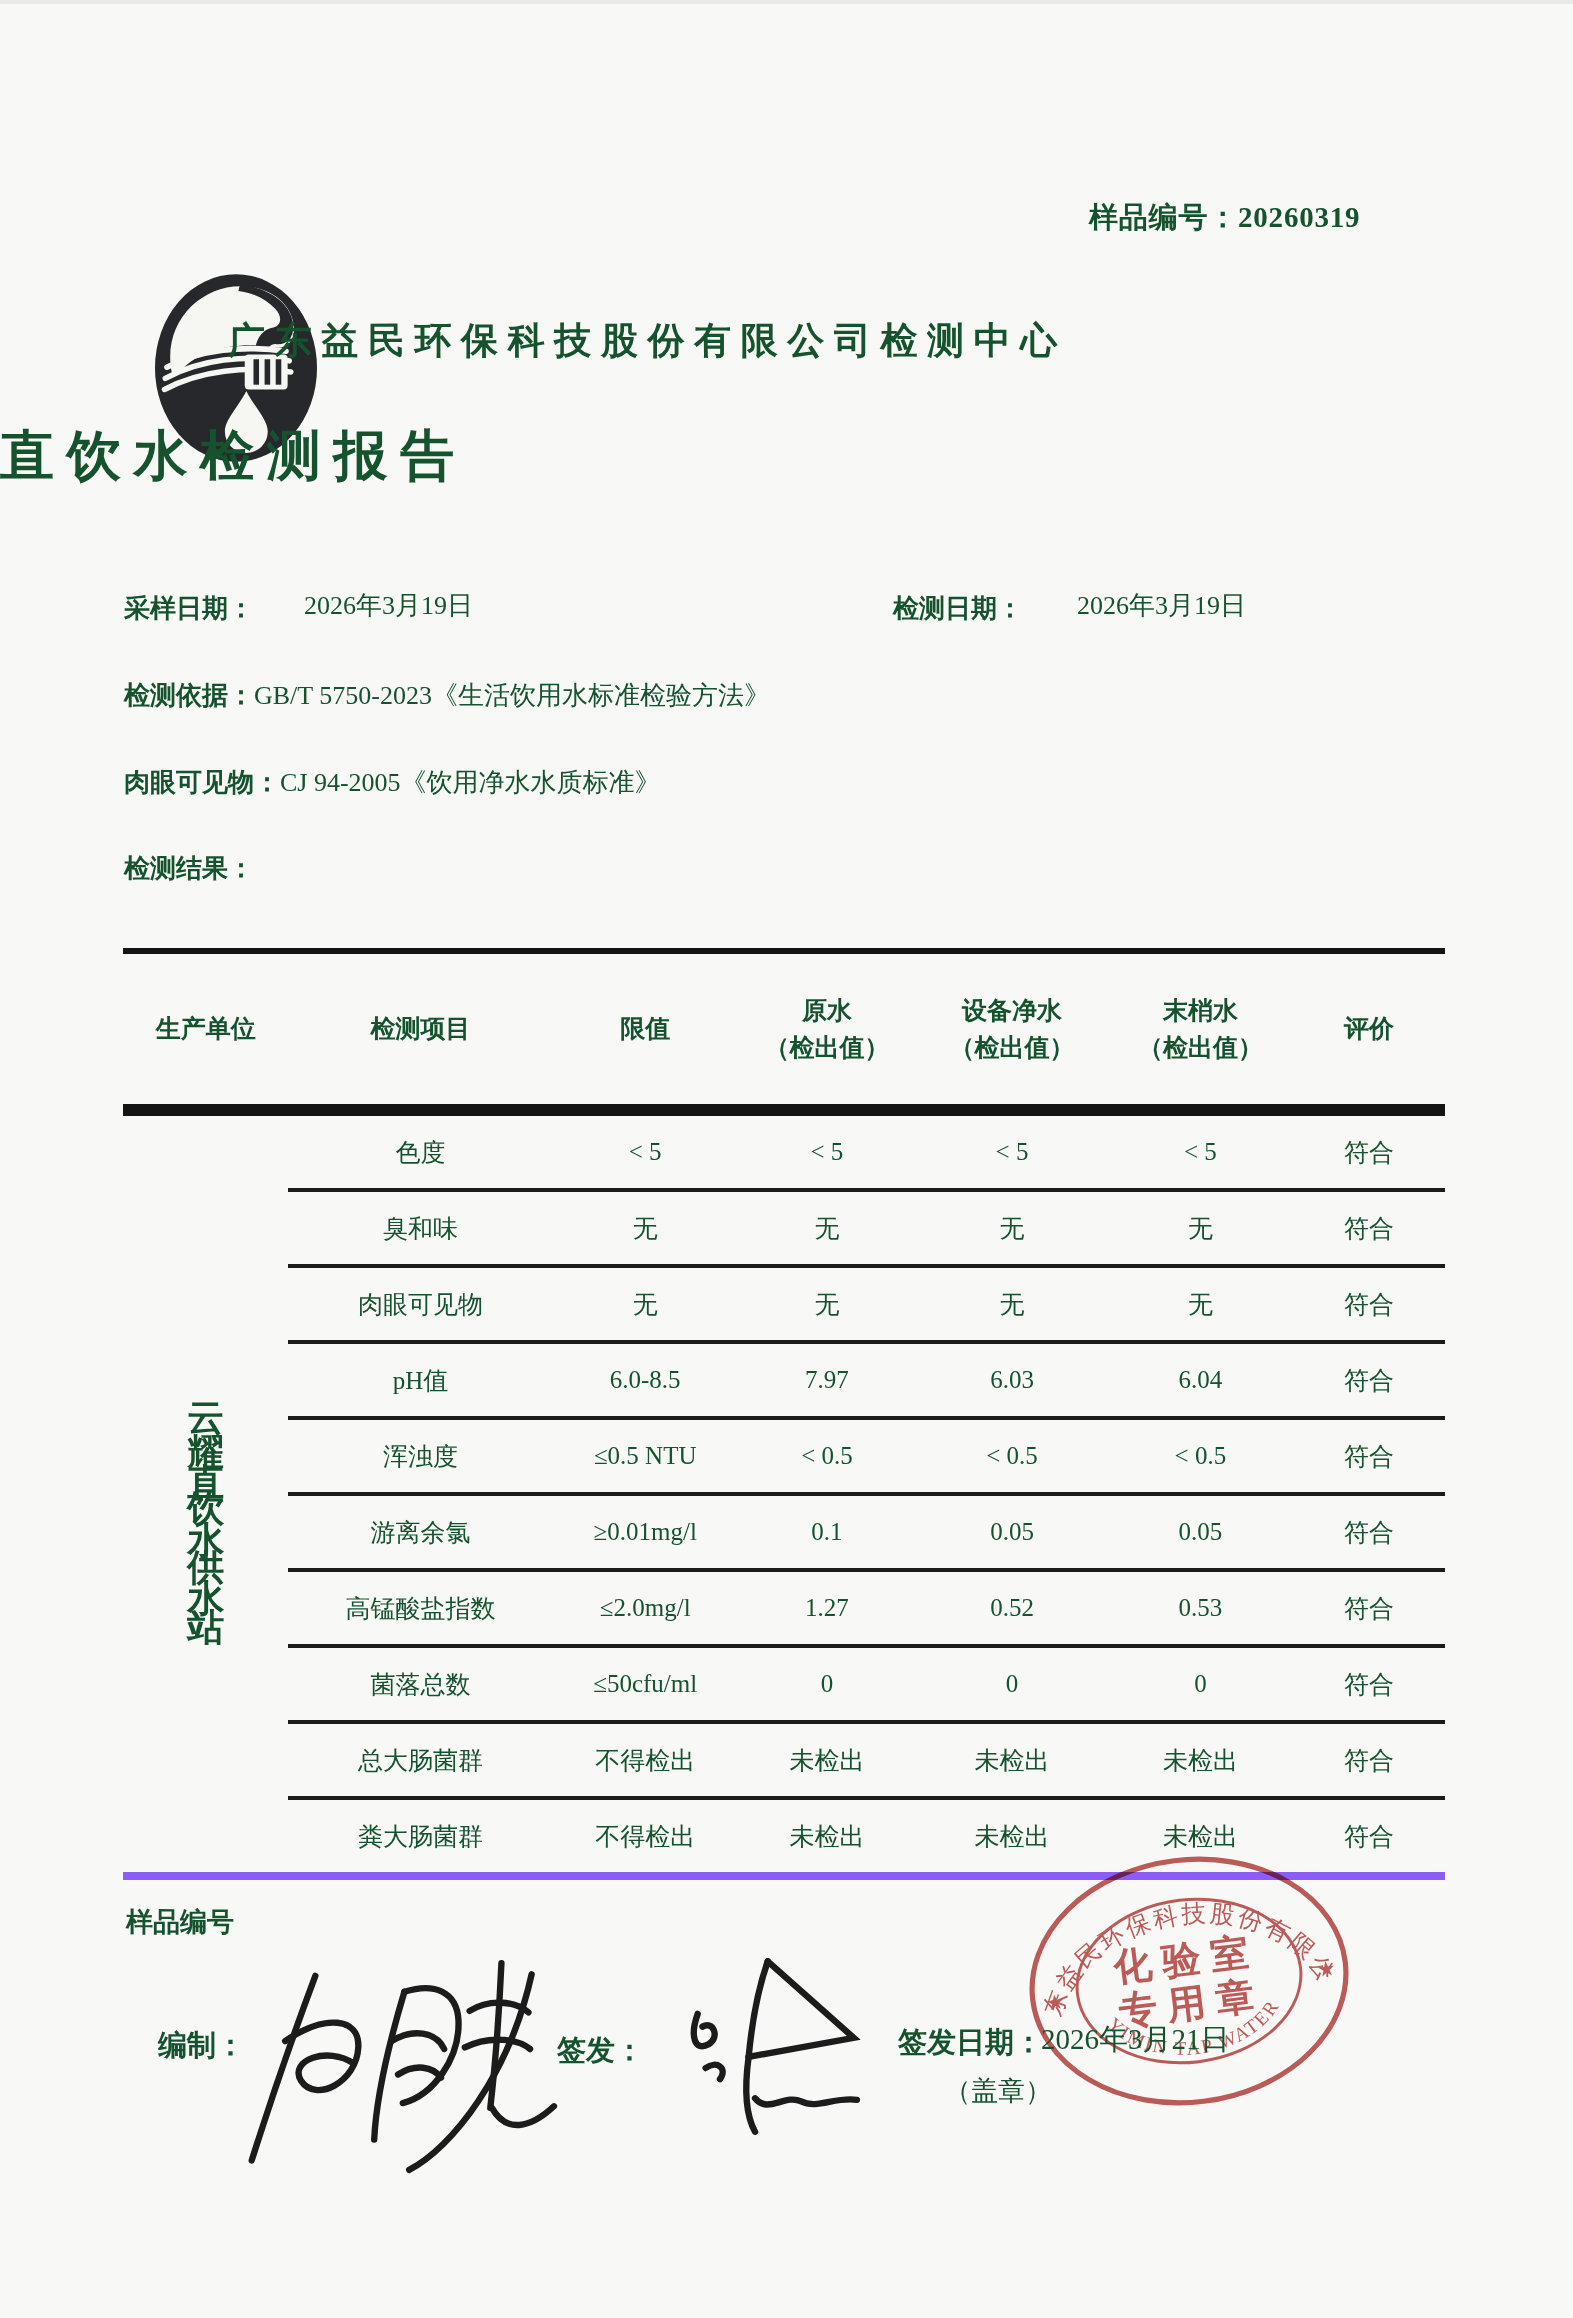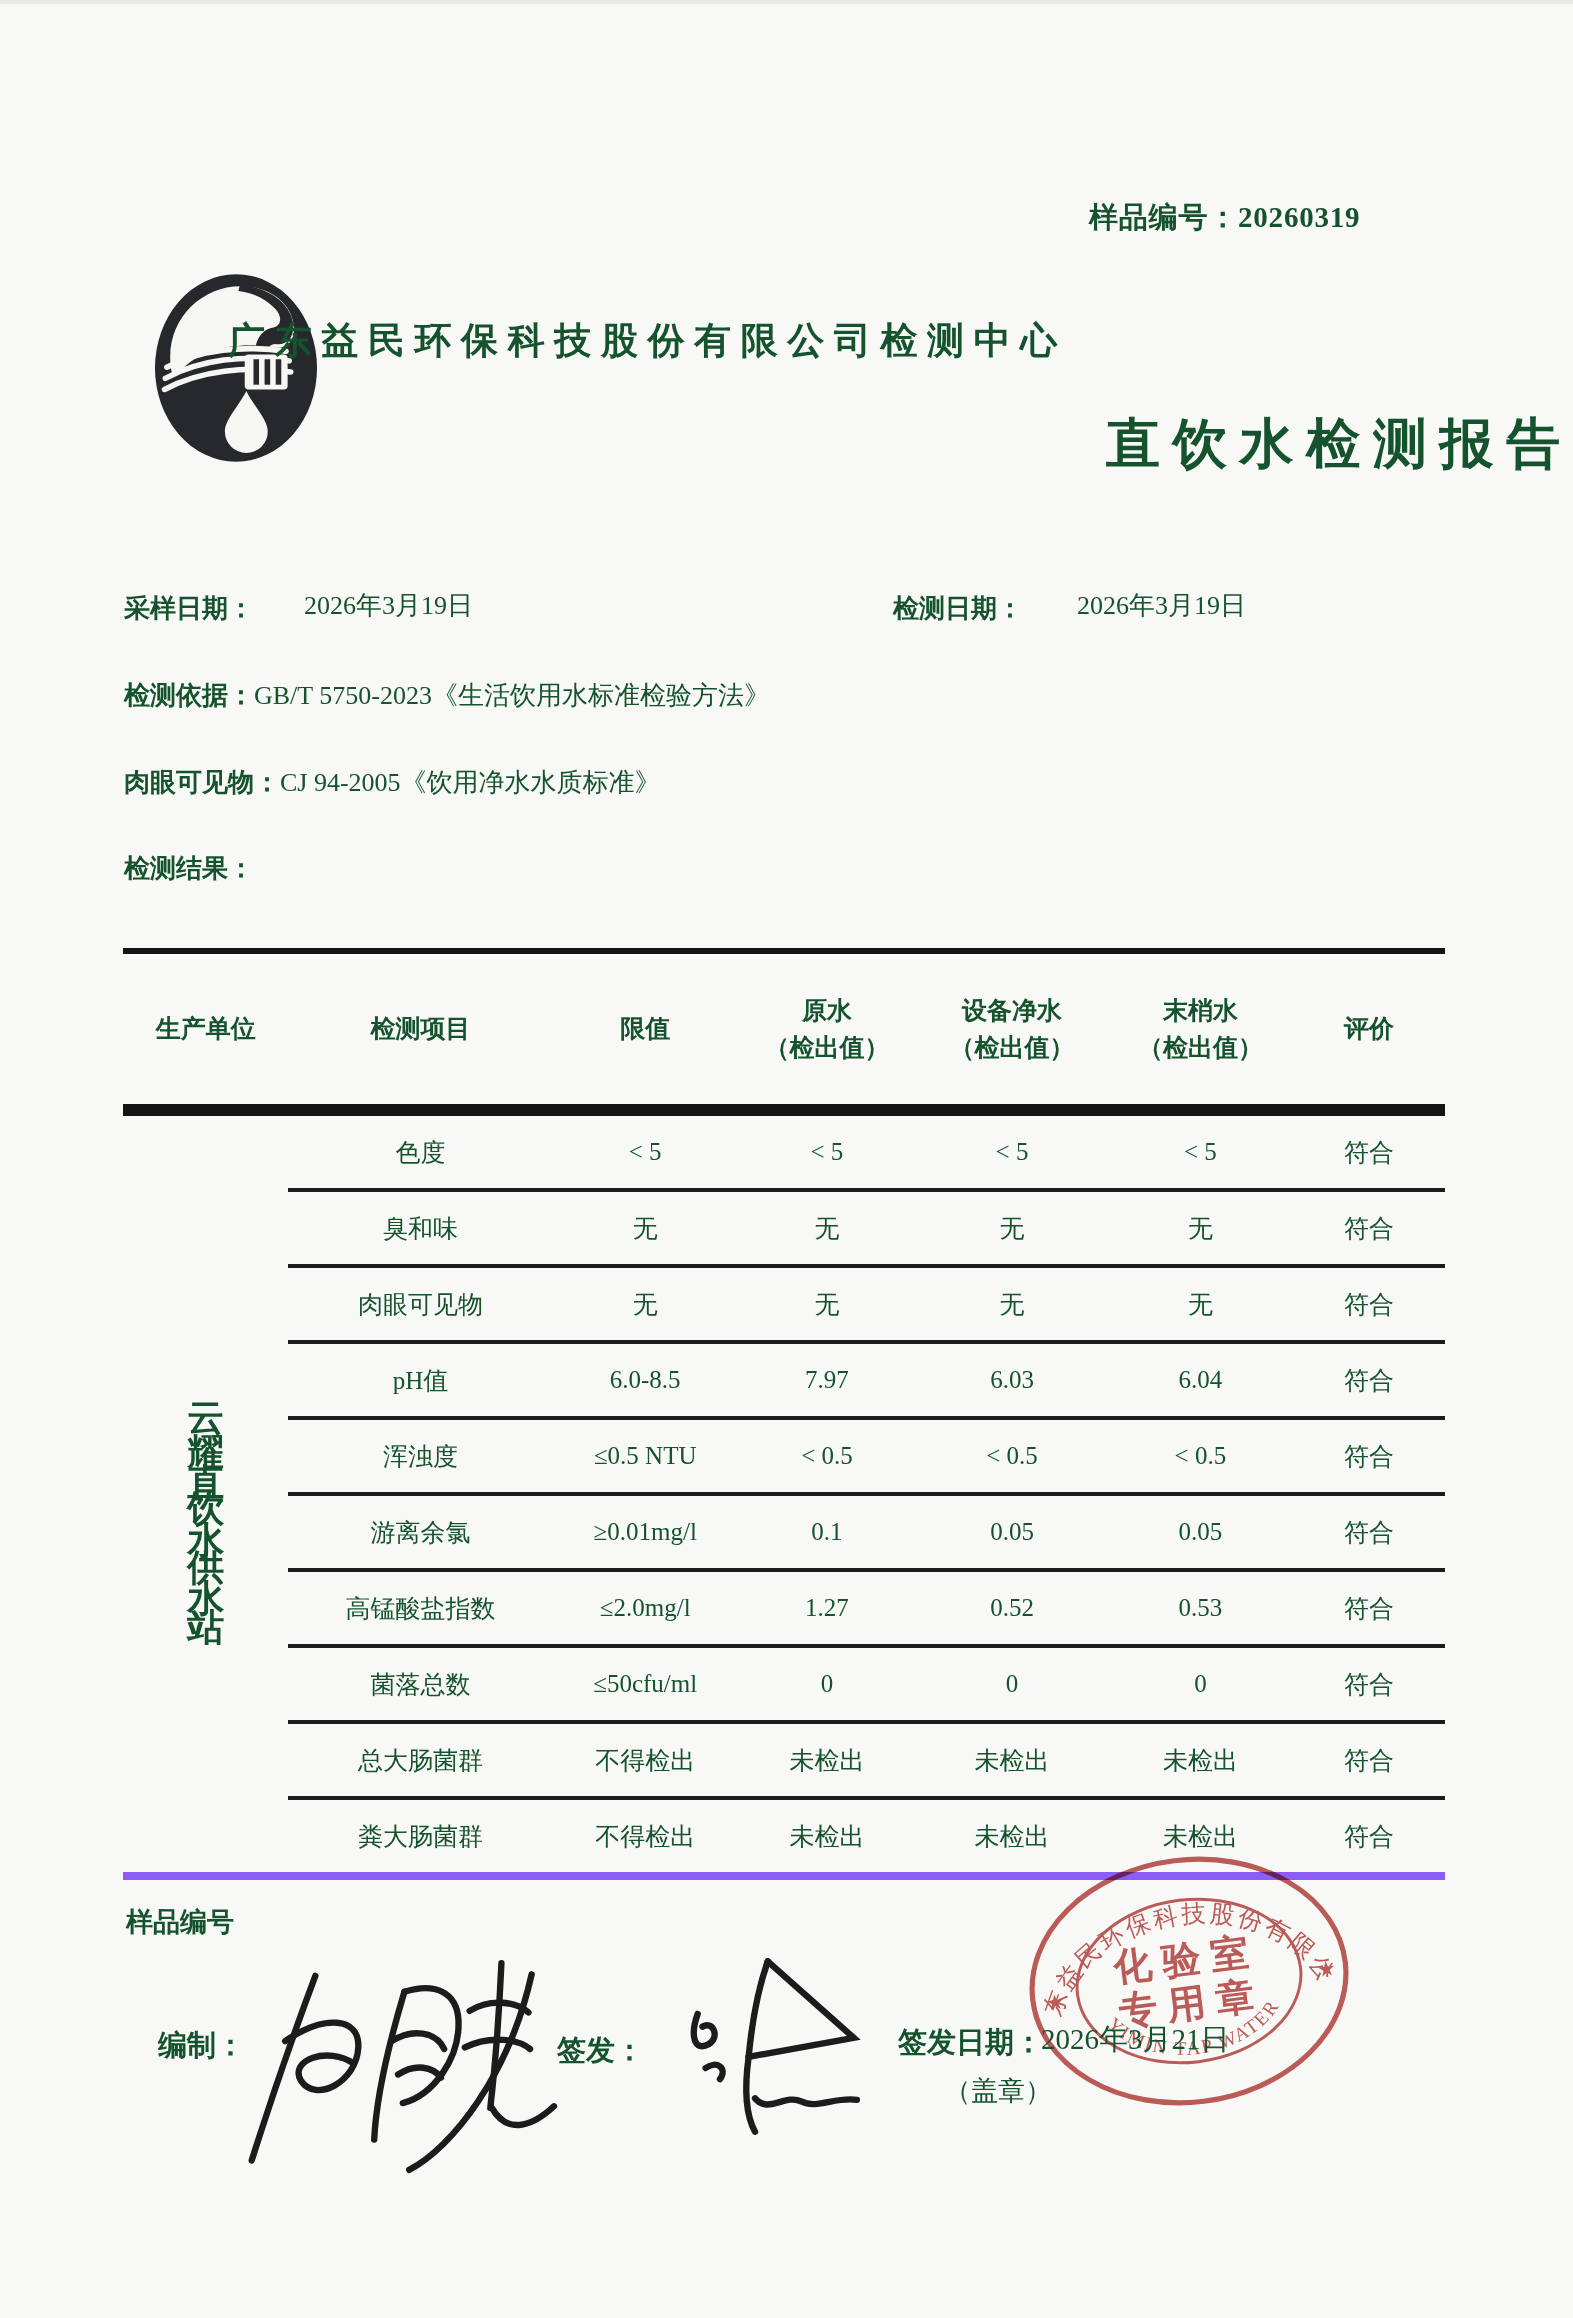--- a/index.html
+++ b/index.html
@@ -10,21 +10,21 @@
     font-family:"Liberation Serif","DejaVu Serif",serif;
     overflow:hidden;
   }
   .abs{position:absolute;}
 
   
   .sample-no{left:1089px;top:194px;font-size:29px;font-weight:bold;letter-spacing:0.8px;}
   .logo-box{left:151px;top:266px;width:170px;height:196px;}
   .company-name{left:0;top:312px;width:1295px;text-align:center;
     font-size:37px;font-weight:bold;letter-spacing:9.6px;}
-  .report-title{left:0;top:404px;width:1573px;text-align:right;
+  .report-title{left:0;top:416px;width:1573px;text-align:left;
     font-size:54px;font-weight:bold;letter-spacing:12.7px;}
 
   
   .meta-label{font-size:26px;font-weight:bold;}
   .meta-value{font-size:26px;}
   .m-sampling-l{left:124px;top:587px;}
   .m-sampling-v{left:304px;top:584px;}
   .m-test-l{left:893px;top:587px;}
   .m-test-v{left:1077px;top:584px;}
   .m-method{left:124px;top:674px;white-space:nowrap;}

